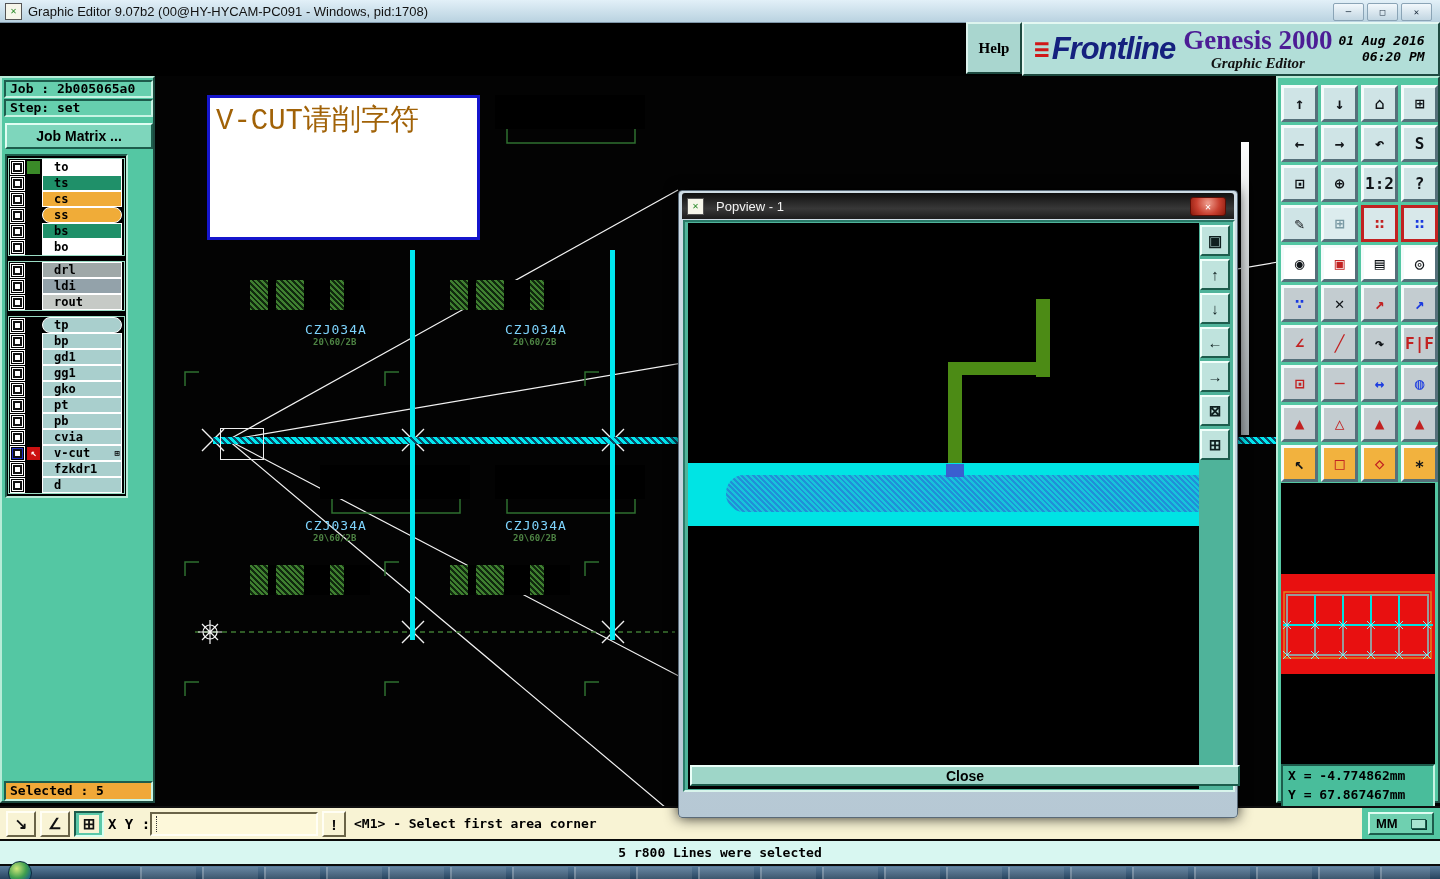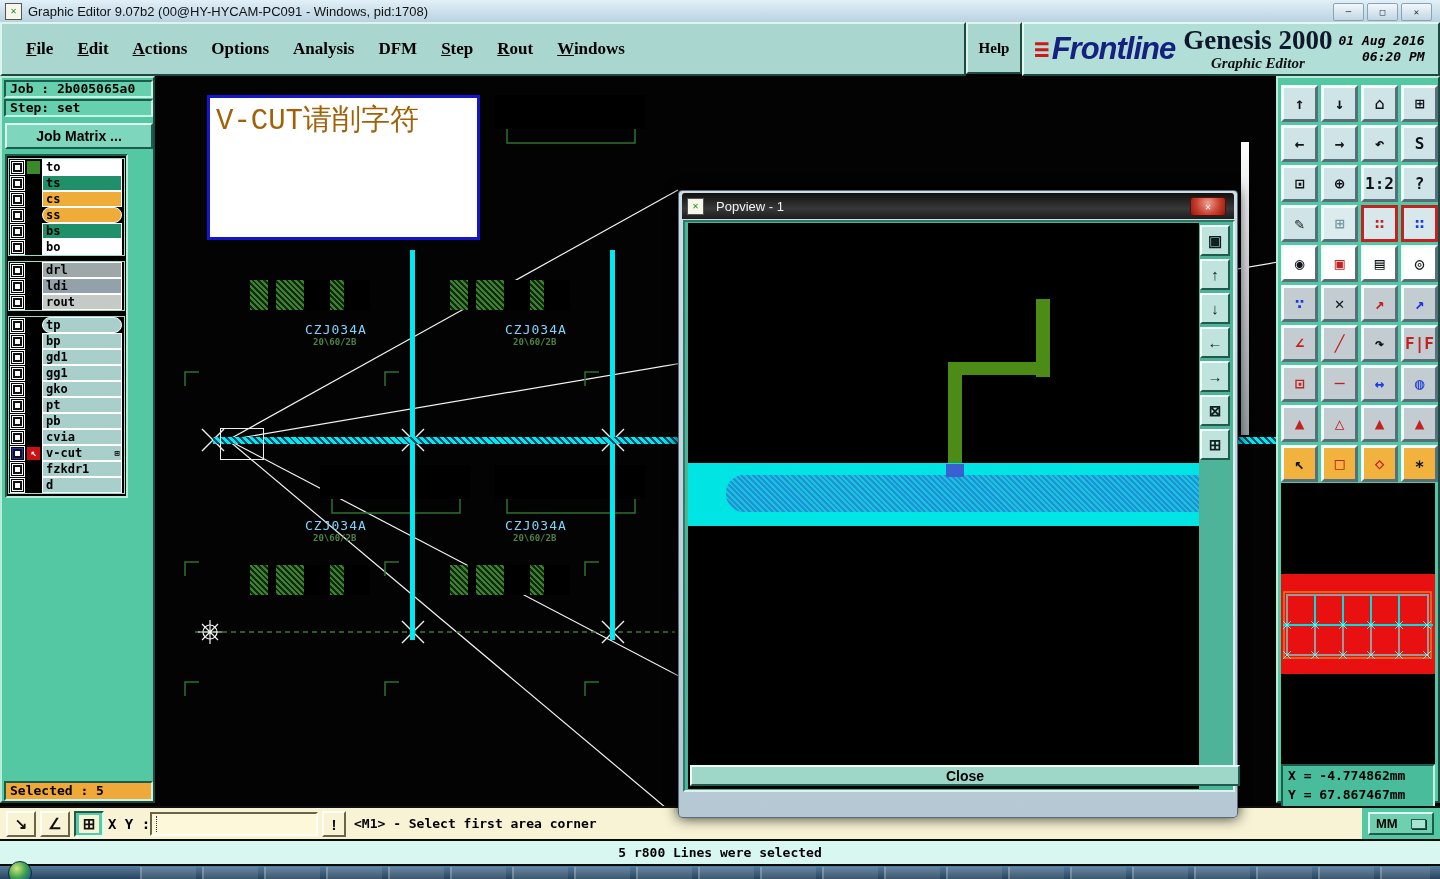--- a/index.html
+++ b/index.html
@@ -26,21 +26,21 @@
   .menu-item.u::first-letter{text-decoration:underline;}
   .helpbox{left:966px;top:22px;width:56px;height:52px;background:#a9d6cf;box-sizing:border-box;
            border:2px solid;border-color:#ddf4ee #1d4a40 #1d4a40 #ddf4ee;display:grid;place-items:center;}
   .help-label{font-family:"Liberation Serif",serif;font-weight:bold;font-size:15px;}
   .brand{left:1022px;top:22px;width:418px;height:54px;background:#b2ded8;box-sizing:border-box;
          border:2px solid;border-color:#e4f8f2 #1d4a40 #1d4a40 #e4f8f2;display:flex;align-items:center;}
   .logo-bars{color:#d01818;font-weight:bold;font-size:26px;font-style:italic;margin-left:10px;line-height:.8;}
   .logo-text{font-family:"Liberation Sans",sans-serif;font-weight:bold;font-style:italic;
              font-size:31px;color:#15217e;letter-spacing:-1px;margin-left:2px;}
   .prod-col{display:flex;flex-direction:column;align-items:center;margin-left:8px;}
-  .product{font-family:"Liberation Serif",serif;font-weight:bold;font-size:27px;line-height:1;color:#0f172a;}
+  .product{font-family:"Liberation Serif",serif;font-weight:bold;font-size:27px;line-height:1;color:#4c1d95;}
   .subtitle{font-family:"Liberation Serif",serif;font-weight:bold;font-style:italic;font-size:15px;color:#111;margin-top:1px;}
   .dates{margin-left:6px;text-align:right;font-weight:bold;font-style:italic;font-size:13px;line-height:1.2;white-space:nowrap;}
 
   
   .sidebar{left:0;top:76px;width:155px;height:727px;background:#54c7a3;box-sizing:border-box;
            border:2px solid;border-color:#b8ecd8 #1d4a40 #1d4a40 #b8ecd8;}
   .sbox{position:absolute;left:2px;width:149px;height:18px;background:#66cfae;
         border:2px solid;border-color:#1d5c4c #c8f4e4 #c8f4e4 #1d5c4c;box-sizing:border-box;
         font-size:13px;font-weight:bold;color:#000;line-height:14px;padding-left:4px;}
   .jmbtn{position:absolute;left:3px;top:45px;width:148px;height:26px;background:#7ed6bc;
@@ -49,21 +49,21 @@
   .layerpanel{position:absolute;left:3px;top:76px;width:123px;height:344px;background:#000;
               border:2px solid;border-color:#1d5c4c #b8ecd8 #b8ecd8 #1d5c4c;box-sizing:border-box;padding:2px 1px;}
   .lgroup{border:1px solid #9adcc4;margin-bottom:5px;}
   .lrow{display:flex;align-items:center;height:16px;background:#000;}
   .cb{width:11px;height:11px;margin-left:2px;background:#fff;border:1px solid #000;
       outline:1px solid #fff;display:grid;place-items:center;flex:0 0 auto;}
   .cb::after{content:"";width:5px;height:5px;border:2px solid #111;background:#fff;}
   .sw{width:13px;height:13px;margin-left:3px;flex:0 0 auto;display:grid;place-items:center;
       font-size:10px;font-weight:bold;color:#fff;line-height:1;}
   .lname{flex:1;height:14px;margin-left:2px;margin-right:2px;border:1px solid #fff;
-         font-size:12px;font-weight:bold;color:#000;padding-left:3px;line-height:13px;
+         font-size:12px;font-weight:bold;color:#000;padding-left:11px;line-height:13px;
          display:flex;align-items:center;justify-content:space-between;}
   .ltail{font-size:9px;margin-right:1px;}
   .selbox{position:absolute;left:2px;top:703px;width:149px;height:20px;background:#f0a838;
           border:2px solid;border-color:#1d5c4c #c8f4e4 #c8f4e4 #1d5c4c;box-sizing:border-box;
           font-size:13px;font-weight:bold;line-height:15px;padding-left:4px;}
 
   
   .canvas{left:155px;top:76px;width:1123px;height:730px;background:#030303;overflow:hidden;}
   .cv-svg{position:absolute;left:0;top:0;}
   .blkpair{position:absolute;width:150px;height:34px;
@@ -160,31 +160,20 @@
   <div class="abs titlebar">
     <span class="appicon">✕</span>
     <span class="title-text">Graphic Editor 9.07b2 (00@HY-HYCAM-PC091 - Windows, pid:1708)</span>
     <span class="winbtns">
       <span class="winbtn">─</span>
       <span class="winbtn">□</span>
       <span class="winbtn">✕</span>
     </span>
   </div>
 
-  <div class="abs menubar">
-    <span class="menu-item u">File</span>
-    <span class="menu-item u">Edit</span>
-    <span class="menu-item u">Actions</span>
-    <span class="menu-item">Options</span>
-    <span class="menu-item">Analysis</span>
-    <span class="menu-item">DFM</span>
-    <span class="menu-item u">Step</span>
-    <span class="menu-item u">Rout</span>
-    <span class="menu-item u">Windows</span>
-  </div>
   <div class="abs helpbox">
     <span class="help-label">Help</span>
   </div>
 
   <div class="abs brand">
     <span class="logo-bars">≡</span>
     <span class="logo-text">Frontline</span>
     <span class="prod-col">
       <span class="product">Genesis 2000</span>
       <span class="subtitle">Graphic Editor</span>

